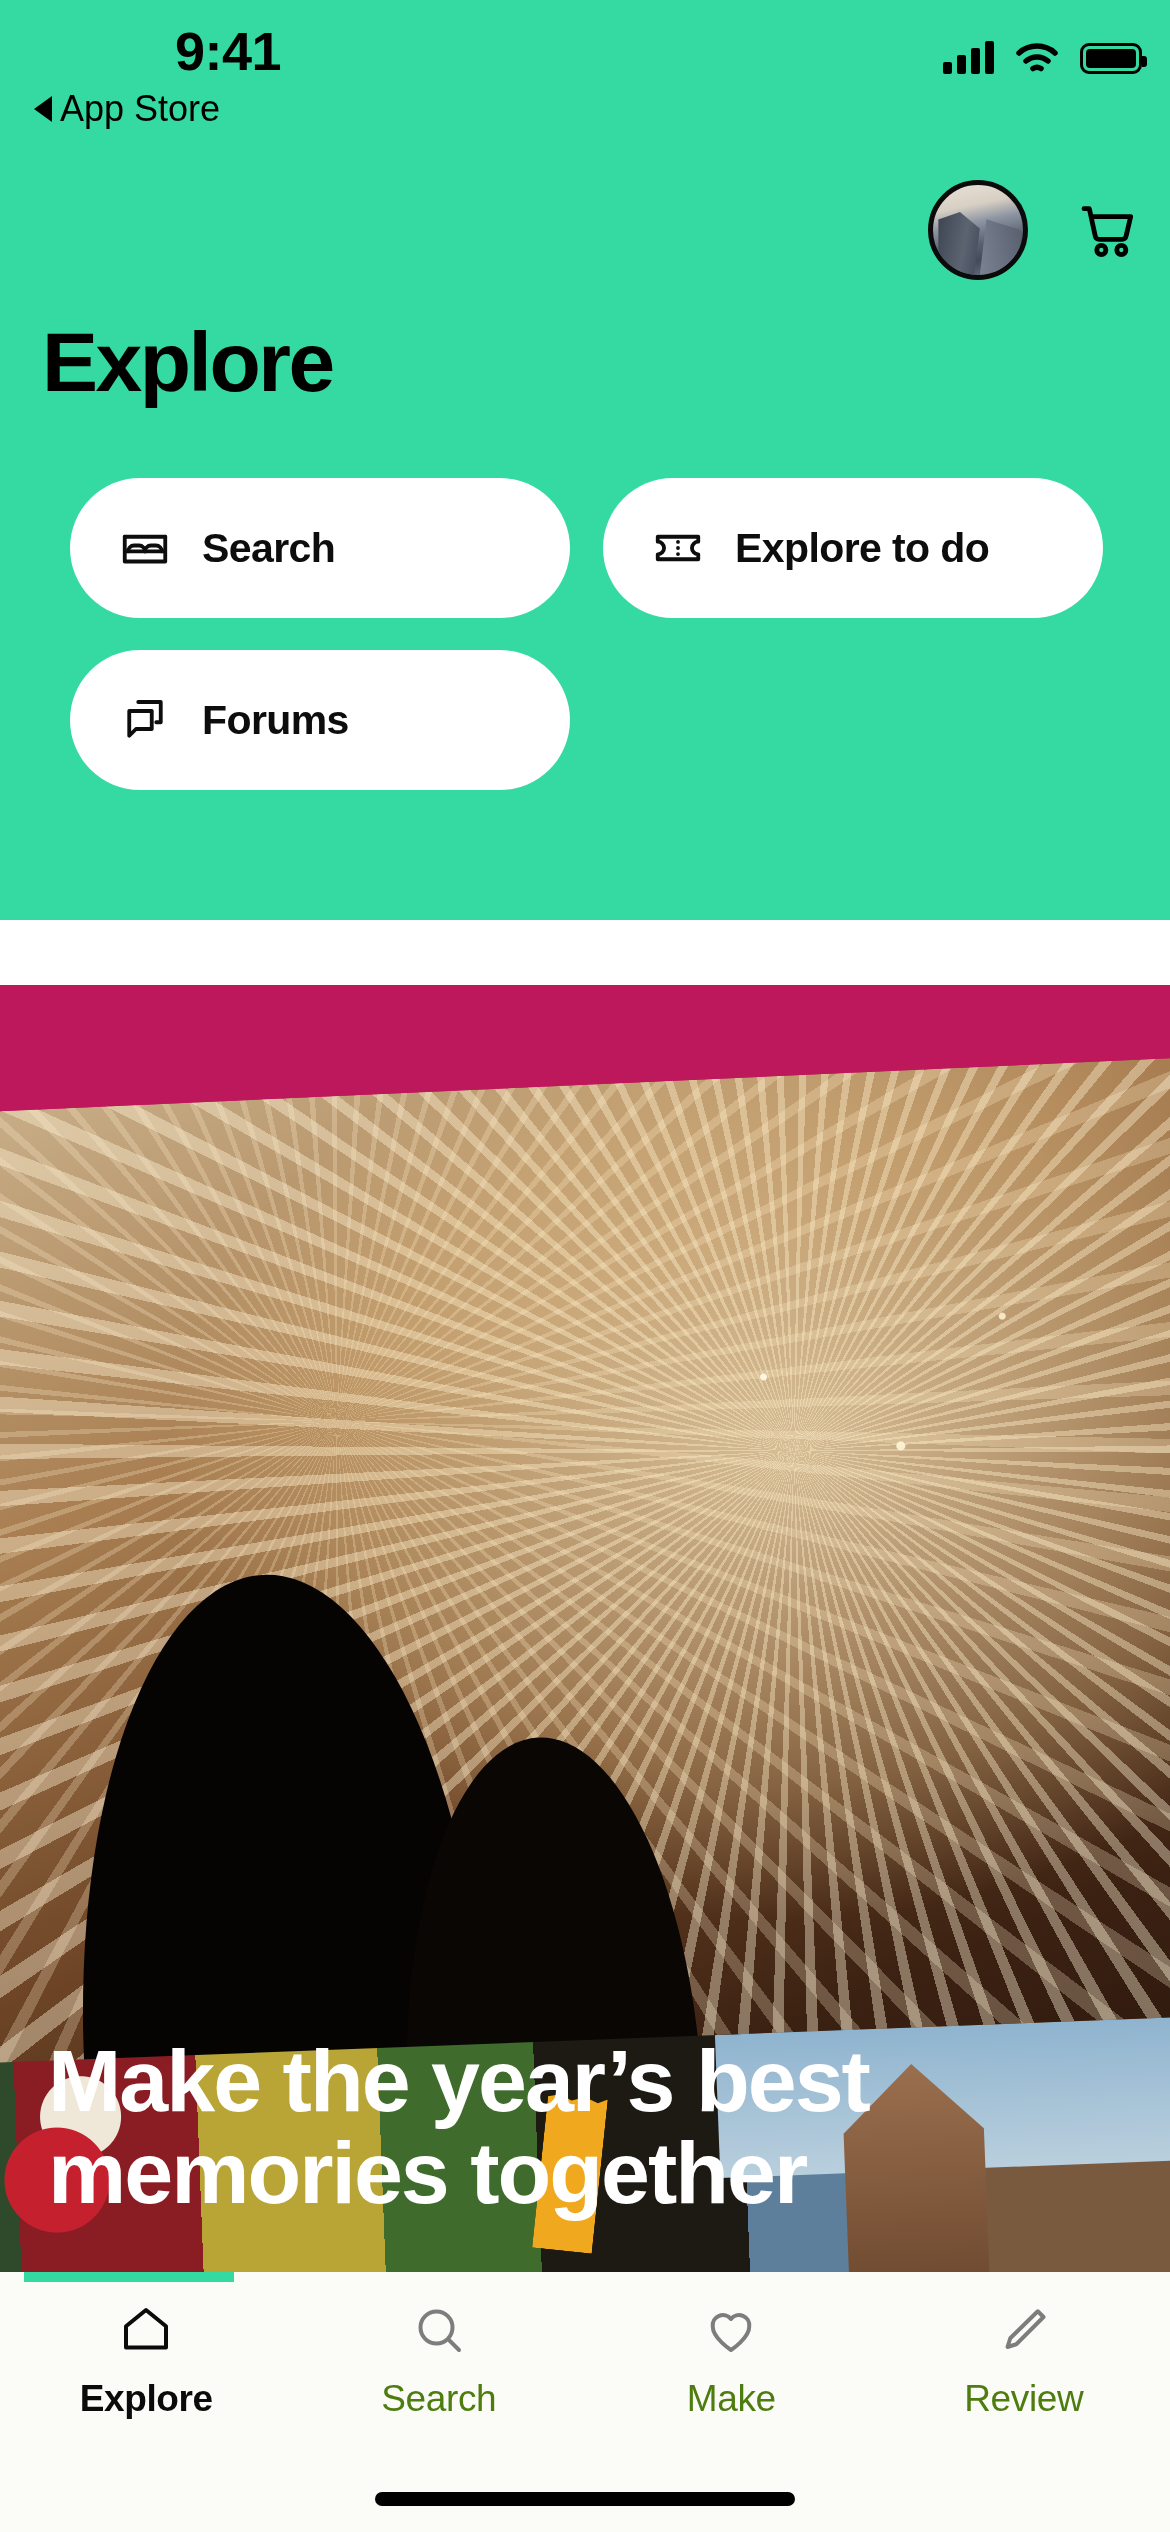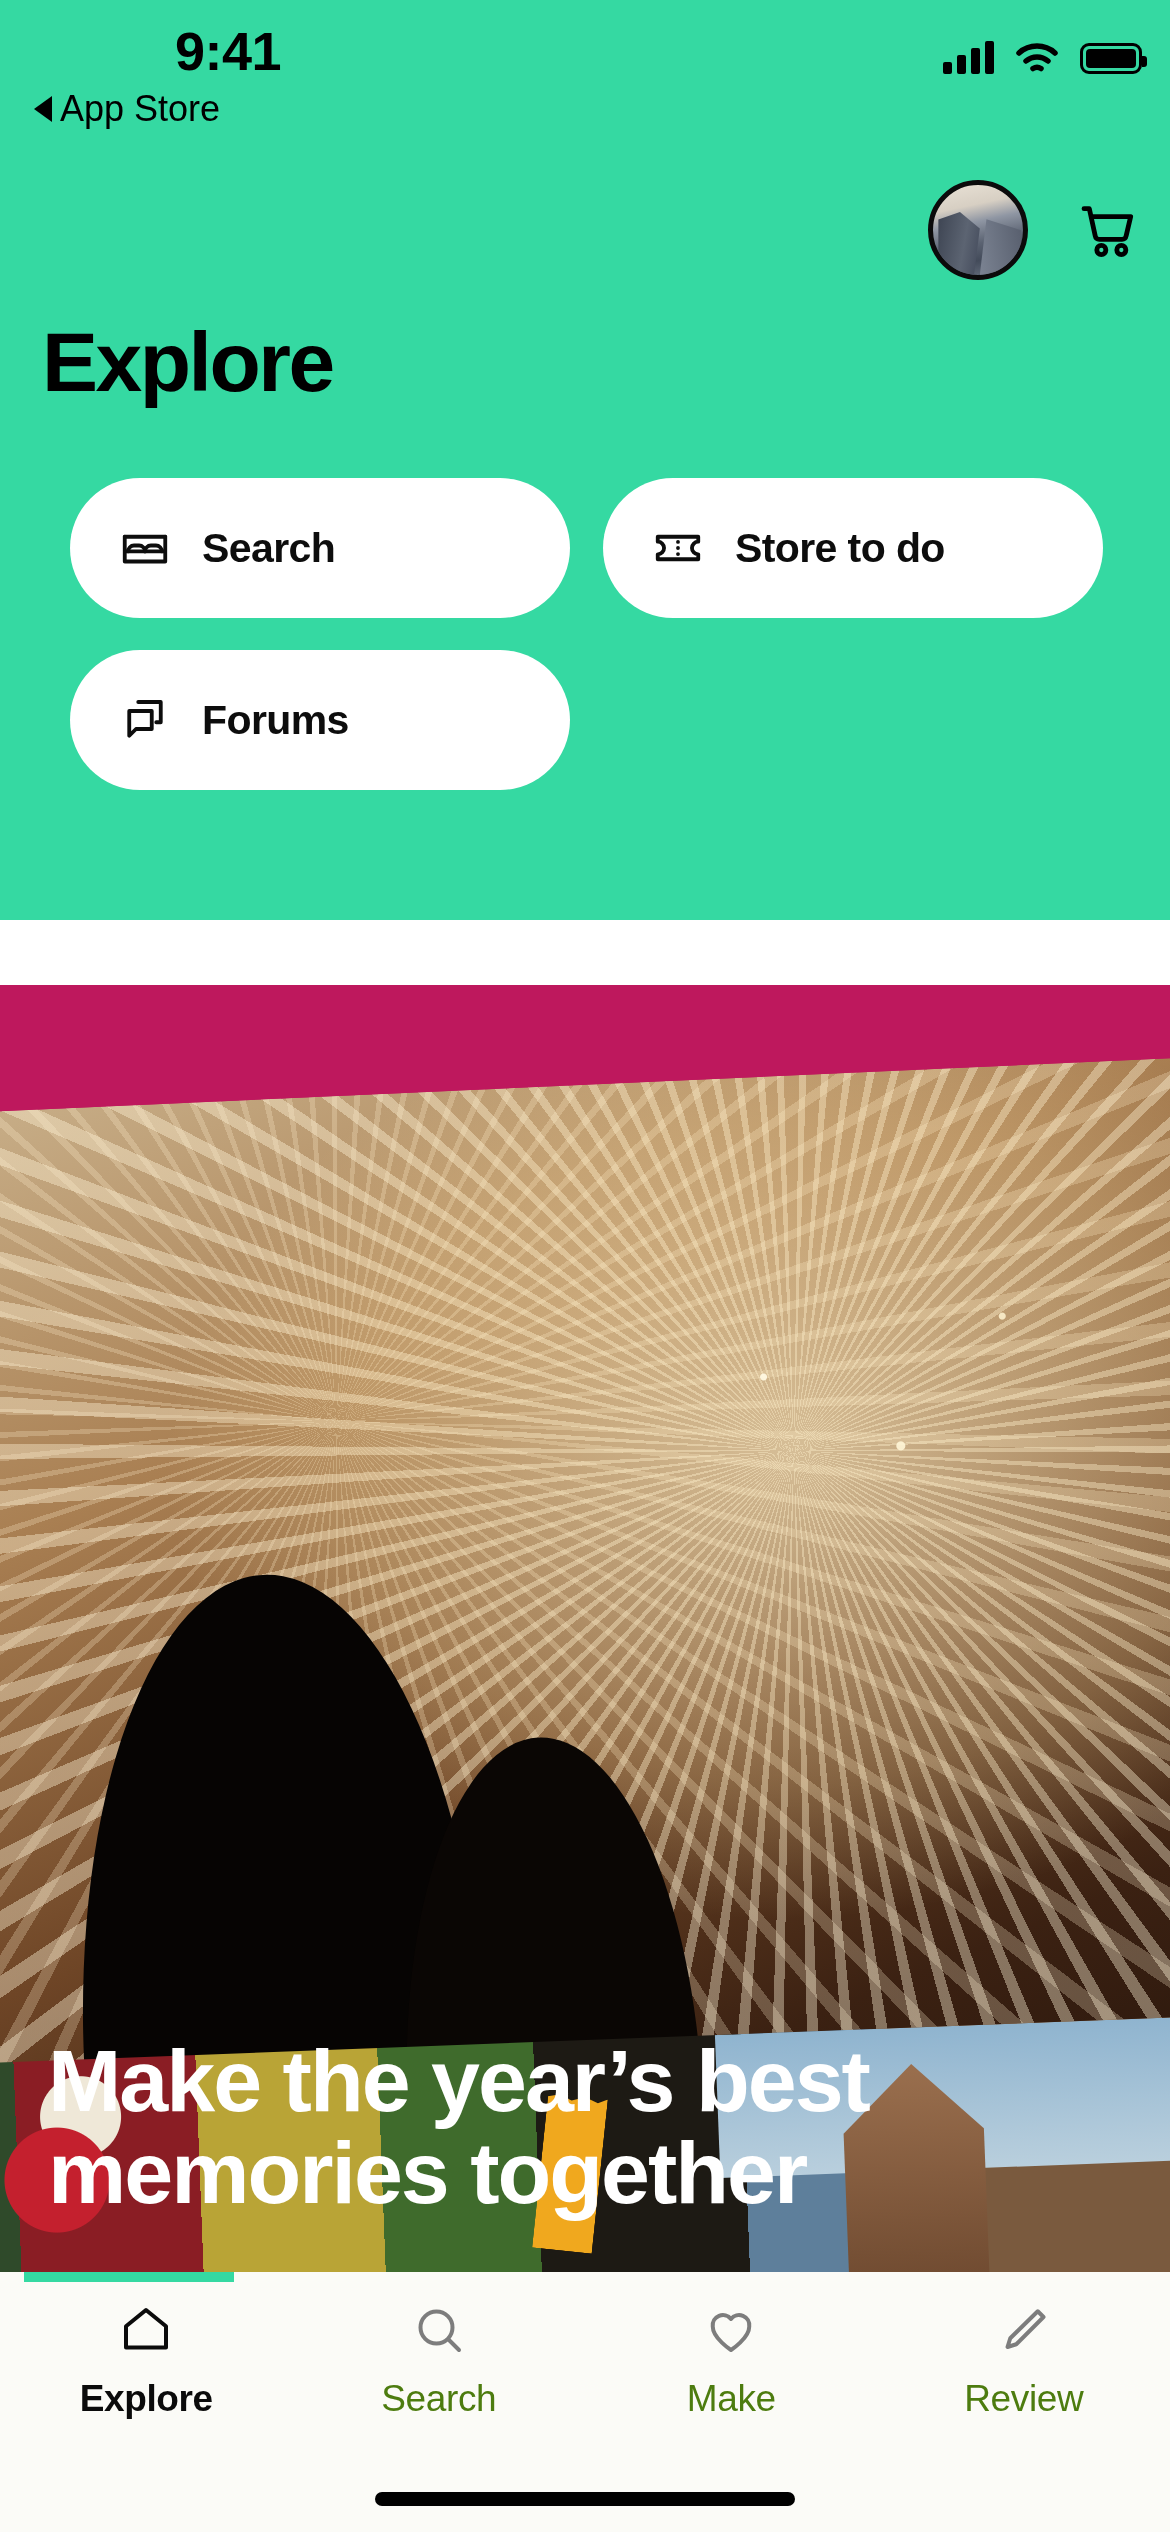--- a/index.html
+++ b/index.html
@@ -226,21 +226,21 @@
           <path d="M3 7h18"></path>
         </svg>
         <span class="lbl">Search</span>
       </div>
 
       <div class="chip">
         <svg width="54" height="54" viewBox="0 0 24 24" fill="none" stroke="#0d0d0d" stroke-width="1.7" stroke-linecap="round" stroke-linejoin="round">
           <path d="M3 7h18v2.2a2 2 0 0 0 0 5.6V17H3v-2.2a2 2 0 0 0 0-5.6z"></path>
           <path d="M12 9.3v.01M12 12v.01M12 14.7v.01"></path>
         </svg>
-        <span class="lbl">Store to do</span>
+        <span class="lbl">Explore to do</span>
       </div>
 
 
       <div class="chip">
         <svg width="54" height="54" viewBox="0 0 24 24" fill="none" stroke="#0d0d0d" stroke-width="1.7" stroke-linecap="round" stroke-linejoin="round">
           <path d="M9 4h10v9h-2"></path>
           <path d="M5 8h10v8H8l-3 3v-3H5z"></path>
         </svg>
         <span class="lbl">Forums</span>
       </div>

